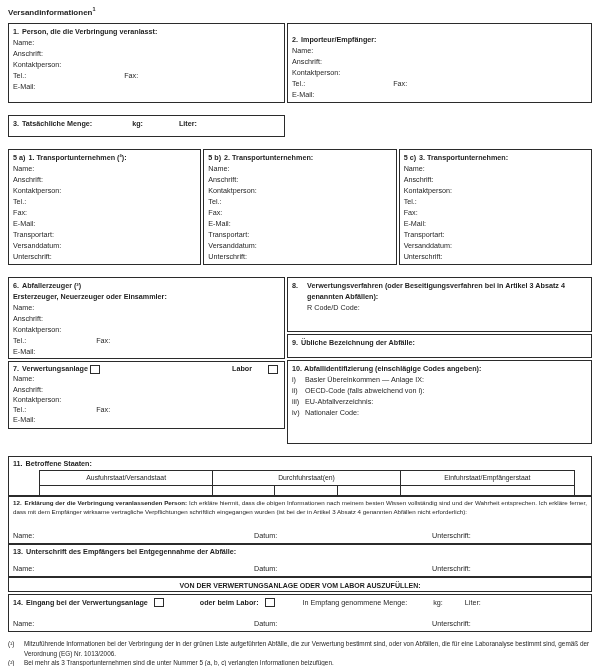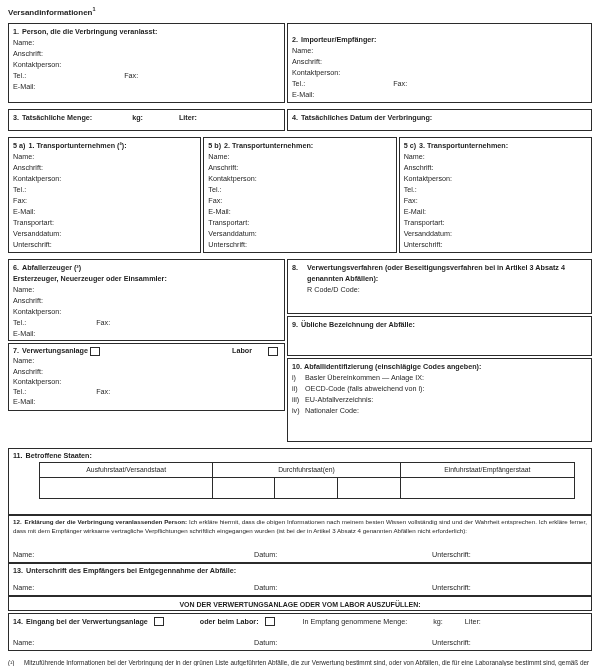--- a/index.html
+++ b/index.html
@@ -2,30 +2,30 @@
 <html><head>
 <meta charset="utf-8">
 <style>
   html,body{margin:0;padding:0;}
   body{background:#e8e8e8;}
   .page{position:relative;width:600px;height:666px;background:#ffffff;color:#1f1f1f;
         font-family:"Liberation Sans",sans-serif;overflow:hidden;}
   .form{position:absolute;left:8px;top:6px;width:584px;}
   .title{font-size:8px;font-weight:bold;height:14px;margin-bottom:3px;}
   .title sup{font-size:5.5px;}
-  .row{display:flex;gap:2px;margin-bottom:6px;}
+  .row{display:flex;gap:2px;margin-bottom:12px;}
   .col{display:flex;flex-direction:column;gap:2px;}
   .box{border:1px solid #2b2b2b;box-sizing:border-box;padding:2px 4px;
        font-size:7.2px;line-height:11px;overflow:hidden;background:#fff;}
   .bold{font-weight:bold;}
   .num{margin-right:3px;}
   
   .h80{height:80px}.h22{height:22px}.h116{height:116px;line-height:11px;}
   .h83{height:82px}.h68{height:84px}.h685{height:68px;line-height:10.3px;}
-  .h55{height:55px}.h26{height:40px}.h53{height:67px}.h48{height:48px}
+  .h55{height:55px}.h26{height:24px}.h53{height:40px}.h48{height:48px}
   .h27{height:33px}.h15{height:15px}.h38{height:38px}
   .w277{width:277px;flex:0 0 277px;}
   .flex1{flex:1;justify-content:flex-end;}
   .telfax{display:flex;}
   .fax1{margin-left:98px;} .fax2{margin-left:88px;} .fax6{margin-left:70px;} .fax7{margin-left:70px;}
   .cb{display:inline-block;width:8px;height:7px;border:1px solid #2b2b2b;
       vertical-align:-1px;margin:0 2px;background:#fff;}
   .hang{display:grid;grid-template-columns:15px 1fr;}
   .itemrow{display:grid;grid-template-columns:13px 1fr;}
   .sigrow{display:grid;grid-template-columns:42% 31% 27%;}
@@ -104,23 +104,20 @@
 
   <div class="row">
     <div class="box h22 w277">
       <div class="b3row">
         <span class="bold num">3.</span>
         <span class="bold">Tatsächliche Menge:</span>
         <span class="bold b3kg">kg:</span>
         <span class="bold b3l">Liter:</span>
       </div>
     </div>
-    <div class="box h22 flex1">
-      <span class="bold num">4.</span><span class="bold">Tatsächliches Datum der Verbringung:</span>
-    </div>
   </div>
 
   <div class="row">
     <div class="box h116 flex1">
       <div>
         <span class="bold num">5 a)</span><span class="bold">1. Transportunternehmen (²):</span>
       </div>
       <div>Name:</div>
       <div>Anschrift:</div>
       <div>Kontaktperson:</div>

